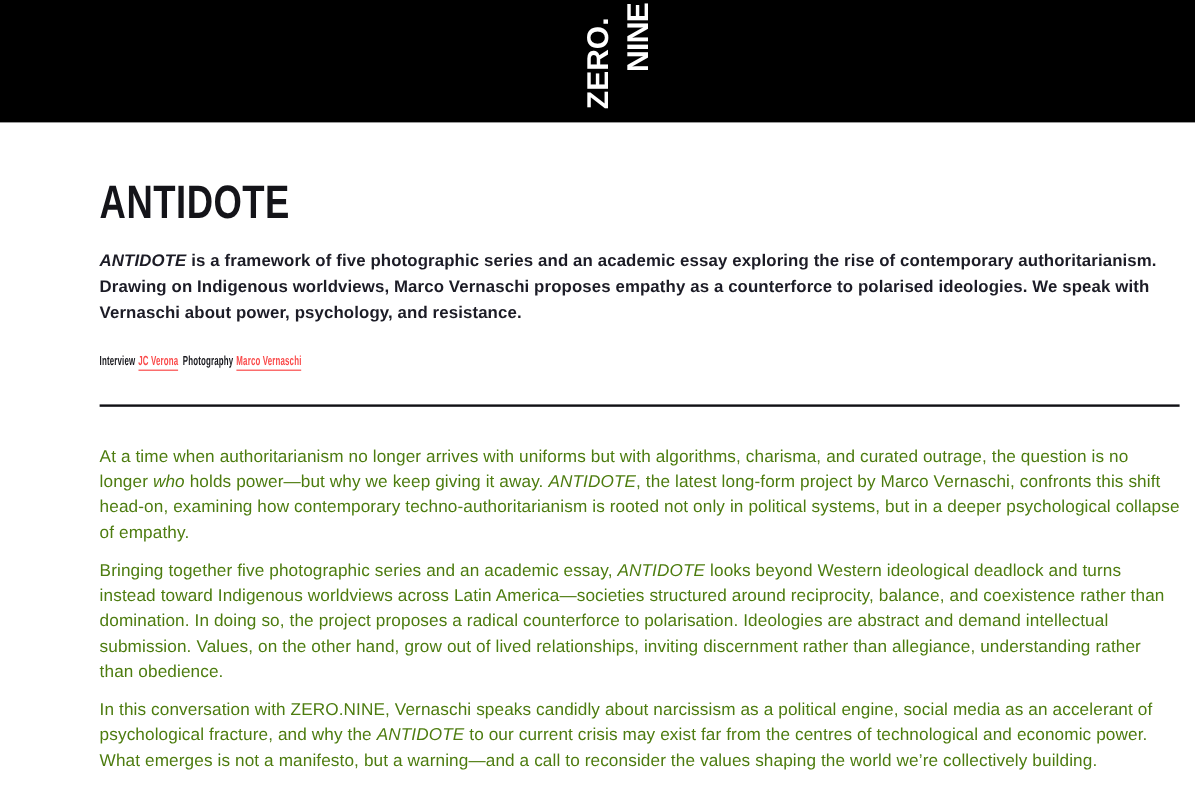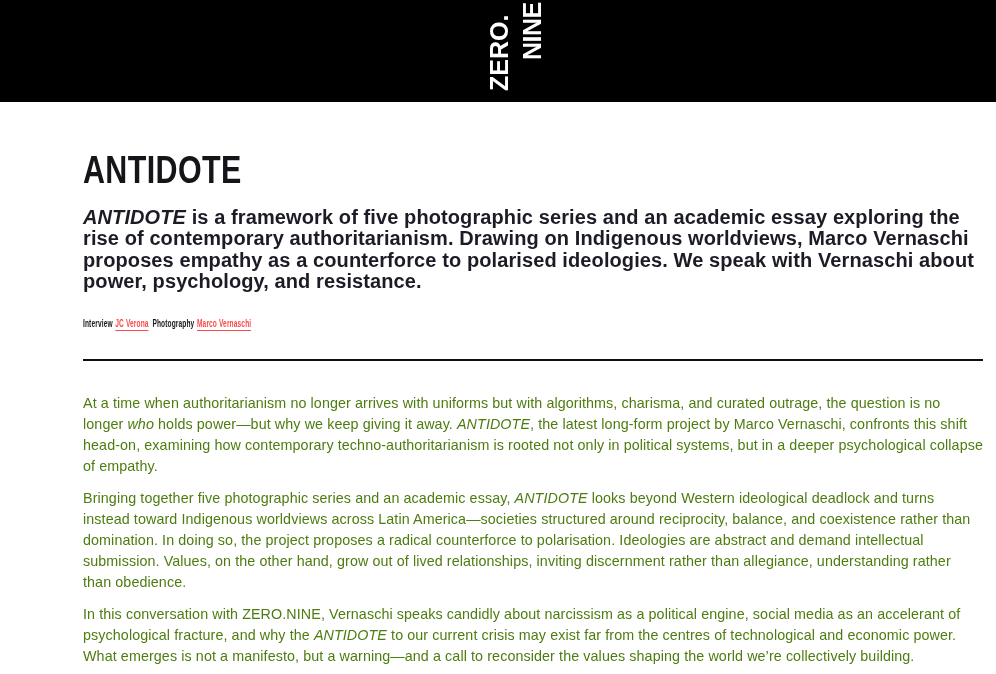--- a/index.html
+++ b/index.html
@@ -52,21 +52,21 @@
     font-weight: 700;
     color: #141419;
     letter-spacing: 0.5px;
     white-space: nowrap;
     width: max-content;
     transform: scaleX(0.78);
     transform-origin: 0 50%;
   }
   .intro {
     margin: 18px 0 0 0;
-    font-size: 20px;
+    font-size: 14px;
     line-height: 21.4px;
     font-weight: 700;
     color: #1c1c26;
     letter-spacing: 0.1px;
   }
   .intro em { font-style: italic; }
 
   .byline {
     margin-top: 24px;
     font-size: 11px;

